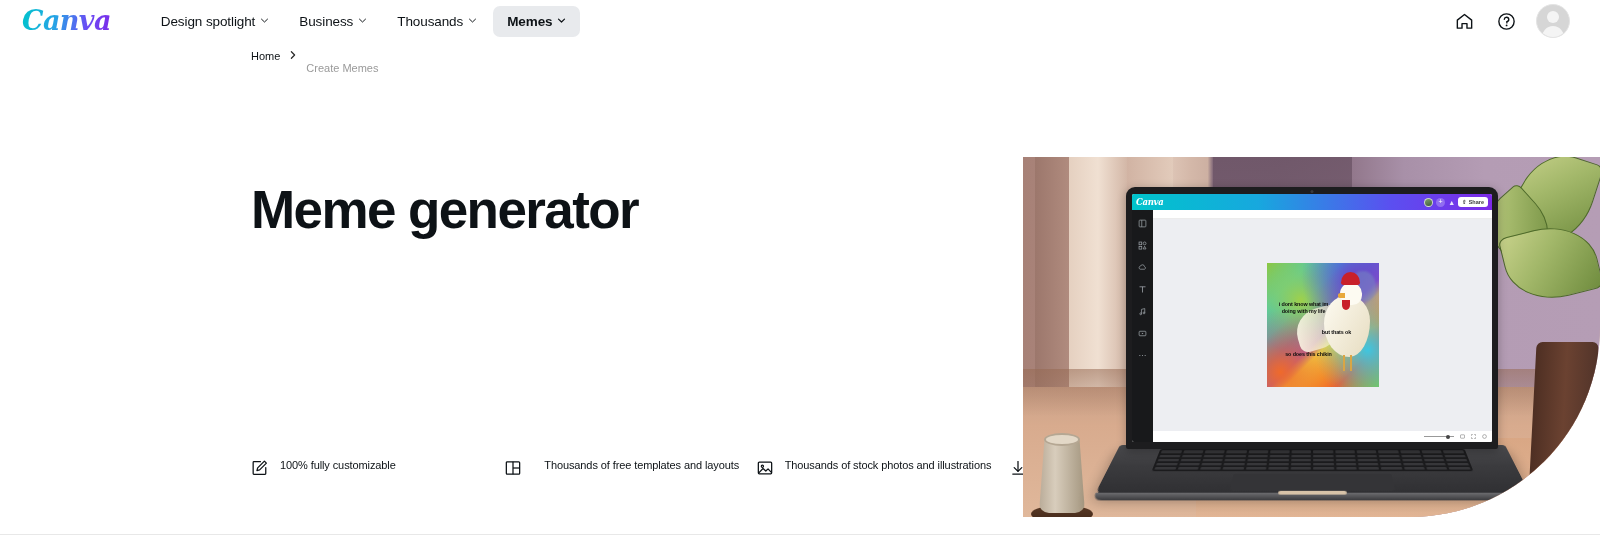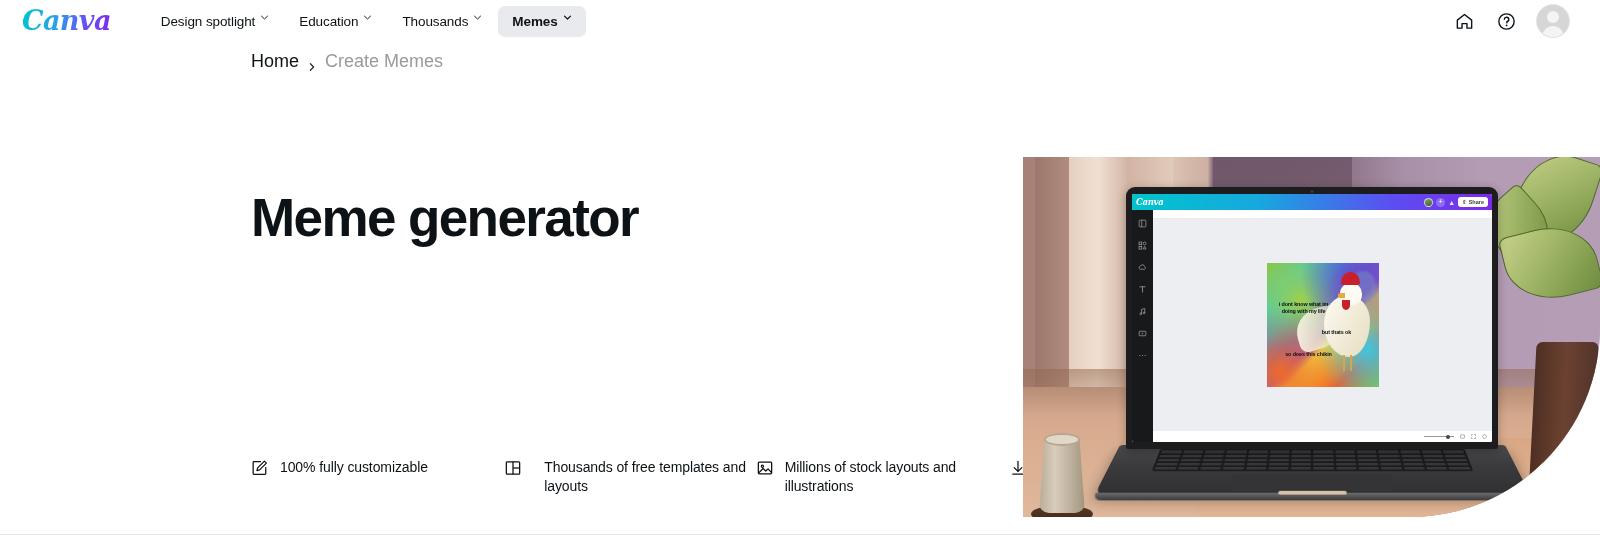--- a/index.html
+++ b/index.html
@@ -40,20 +40,21 @@
   }
 
   .nav {
     display: flex;
     align-items: center;
     gap: 2px;
   }
 
   .nav-item {
     display: flex;
+    align-items: center;
     gap: 5px;
     font-size: 13.5px;
     color: #0d1216;
     padding: 8px 14px;
     border-radius: 7px;
     cursor: pointer;
     white-space: nowrap;
     letter-spacing: -0.1px;
   }
   .nav-item.active {
@@ -114,41 +115,41 @@
     bottom: -7px; left: 50%;
     transform: translateX(-50%);
     width: 23px; height: 18px;
     border-radius: 50% 50% 0 0 / 70% 70% 0 0;
     background: #f4f4f4;
   }
 
   
   .breadcrumb {
     display: flex;
-    align-items: flex-end;
+    align-items: flex-start;
     gap: 9px;
     padding-left: 251px;
     margin-top: 8px;
-    font-size: 18px;
+    font-size: 11px;
     height: 22px;
   }
   .bc-link { color: #0d1216; cursor: pointer; }
   .bc-sep { color: #3d3d3d; font-size: 12px; display: flex; align-items: center; }
-  .bc-current { color: #9a9a9a; }
+  .bc-current { color: #9a9a9a; margin-top: 12px; }
 
   
   .main {
     position: relative;
     height: 470px;
   }
 
   .left-col {
     position: absolute;
     left: 251px;
-    top: 118px;
+    top: 110px;
     width: 700px;
   }
 
   .page-title {
     font-size: 53px;
     font-weight: 700;
     letter-spacing: -1.6px;
     line-height: 1.05;
     color: #0d1216;
   }
@@ -189,21 +190,21 @@
   .feature-icon {
     flex-shrink: 0;
     width: 18px;
     height: 18px;
     margin-top: 1px;
     color: #0d1216;
   }
   .feature-icon svg { display: block; }
 
   .feature-label {
-    font-size: 14px;
+    font-size: 11px;
     line-height: 1.35;
     color: #0d1216;
     letter-spacing: -0.1px;
   }
 
   
   .hero {
     position: absolute;
     left: 1023px;
     top: 85px;
@@ -614,21 +615,21 @@
   <nav class="nav">
     <div class="nav-item">
       <span>Design spotlight</span>
       <span class="chev">
         <svg viewBox="0 0 12 12" width="9" height="9">
             <path d="M2 4.2 L6 8 L10 4.2" fill="none" stroke="#0d1216" stroke-width="1.3" stroke-linecap="round" stroke-linejoin="round"></path>
           </svg>
       </span>
     </div>
     <div class="nav-item">
-      <span>Education</span>
+      <span>Business</span>
       <span class="chev">
         <svg viewBox="0 0 12 12" width="9" height="9">
             <path d="M2 4.2 L6 8 L10 4.2" fill="none" stroke="#0d1216" stroke-width="1.3" stroke-linecap="round" stroke-linejoin="round"></path>
           </svg>
       </span>
     </div>
     <div class="nav-item">
       <span>Thousands</span>
       <span class="chev">
         <svg viewBox="0 0 12 12" width="9" height="9">
@@ -703,21 +704,21 @@
     </div>
 
     <div class="feature">
       <span class="feature-icon">
         <svg viewBox="0 0 20 20" width="18" height="18">
           <rect x="2.6" y="3.6" width="14.8" height="12.8" rx="1" fill="none" stroke="#0d1216" stroke-width="1.4"></rect>
           <circle cx="7.1" cy="8" r="1.25" fill="none" stroke="#0d1216" stroke-width="1.3"></circle>
           <path d="M3.4 15.2 L7.8 10.6 L10.9 13.4 L13.4 11 L16.8 14.6" fill="none" stroke="#0d1216" stroke-width="1.4" stroke-linejoin="round" stroke-linecap="round"></path>
         </svg>
       </span>
-      <span class="feature-label">Millions of stock layouts and illustrations</span>
+      <span class="feature-label">Thousands of stock photos and illustrations</span>
     </div>
 
     <div class="feature">
       <span class="feature-icon">
         <svg viewBox="0 0 20 20" width="18" height="18">
           <line x1="10" y1="2.8" x2="10" y2="13.4" stroke="#0d1216" stroke-width="1.4" stroke-linecap="round"></line>
           <path d="M5.8 9.6 L10 13.8 L14.2 9.6" fill="none" stroke="#0d1216" stroke-width="1.4" stroke-linecap="round" stroke-linejoin="round"></path>
           <line x1="4.2" y1="16.8" x2="15.8" y2="16.8" stroke="#0d1216" stroke-width="1.4" stroke-linecap="round"></line>
         </svg>
       </span>

